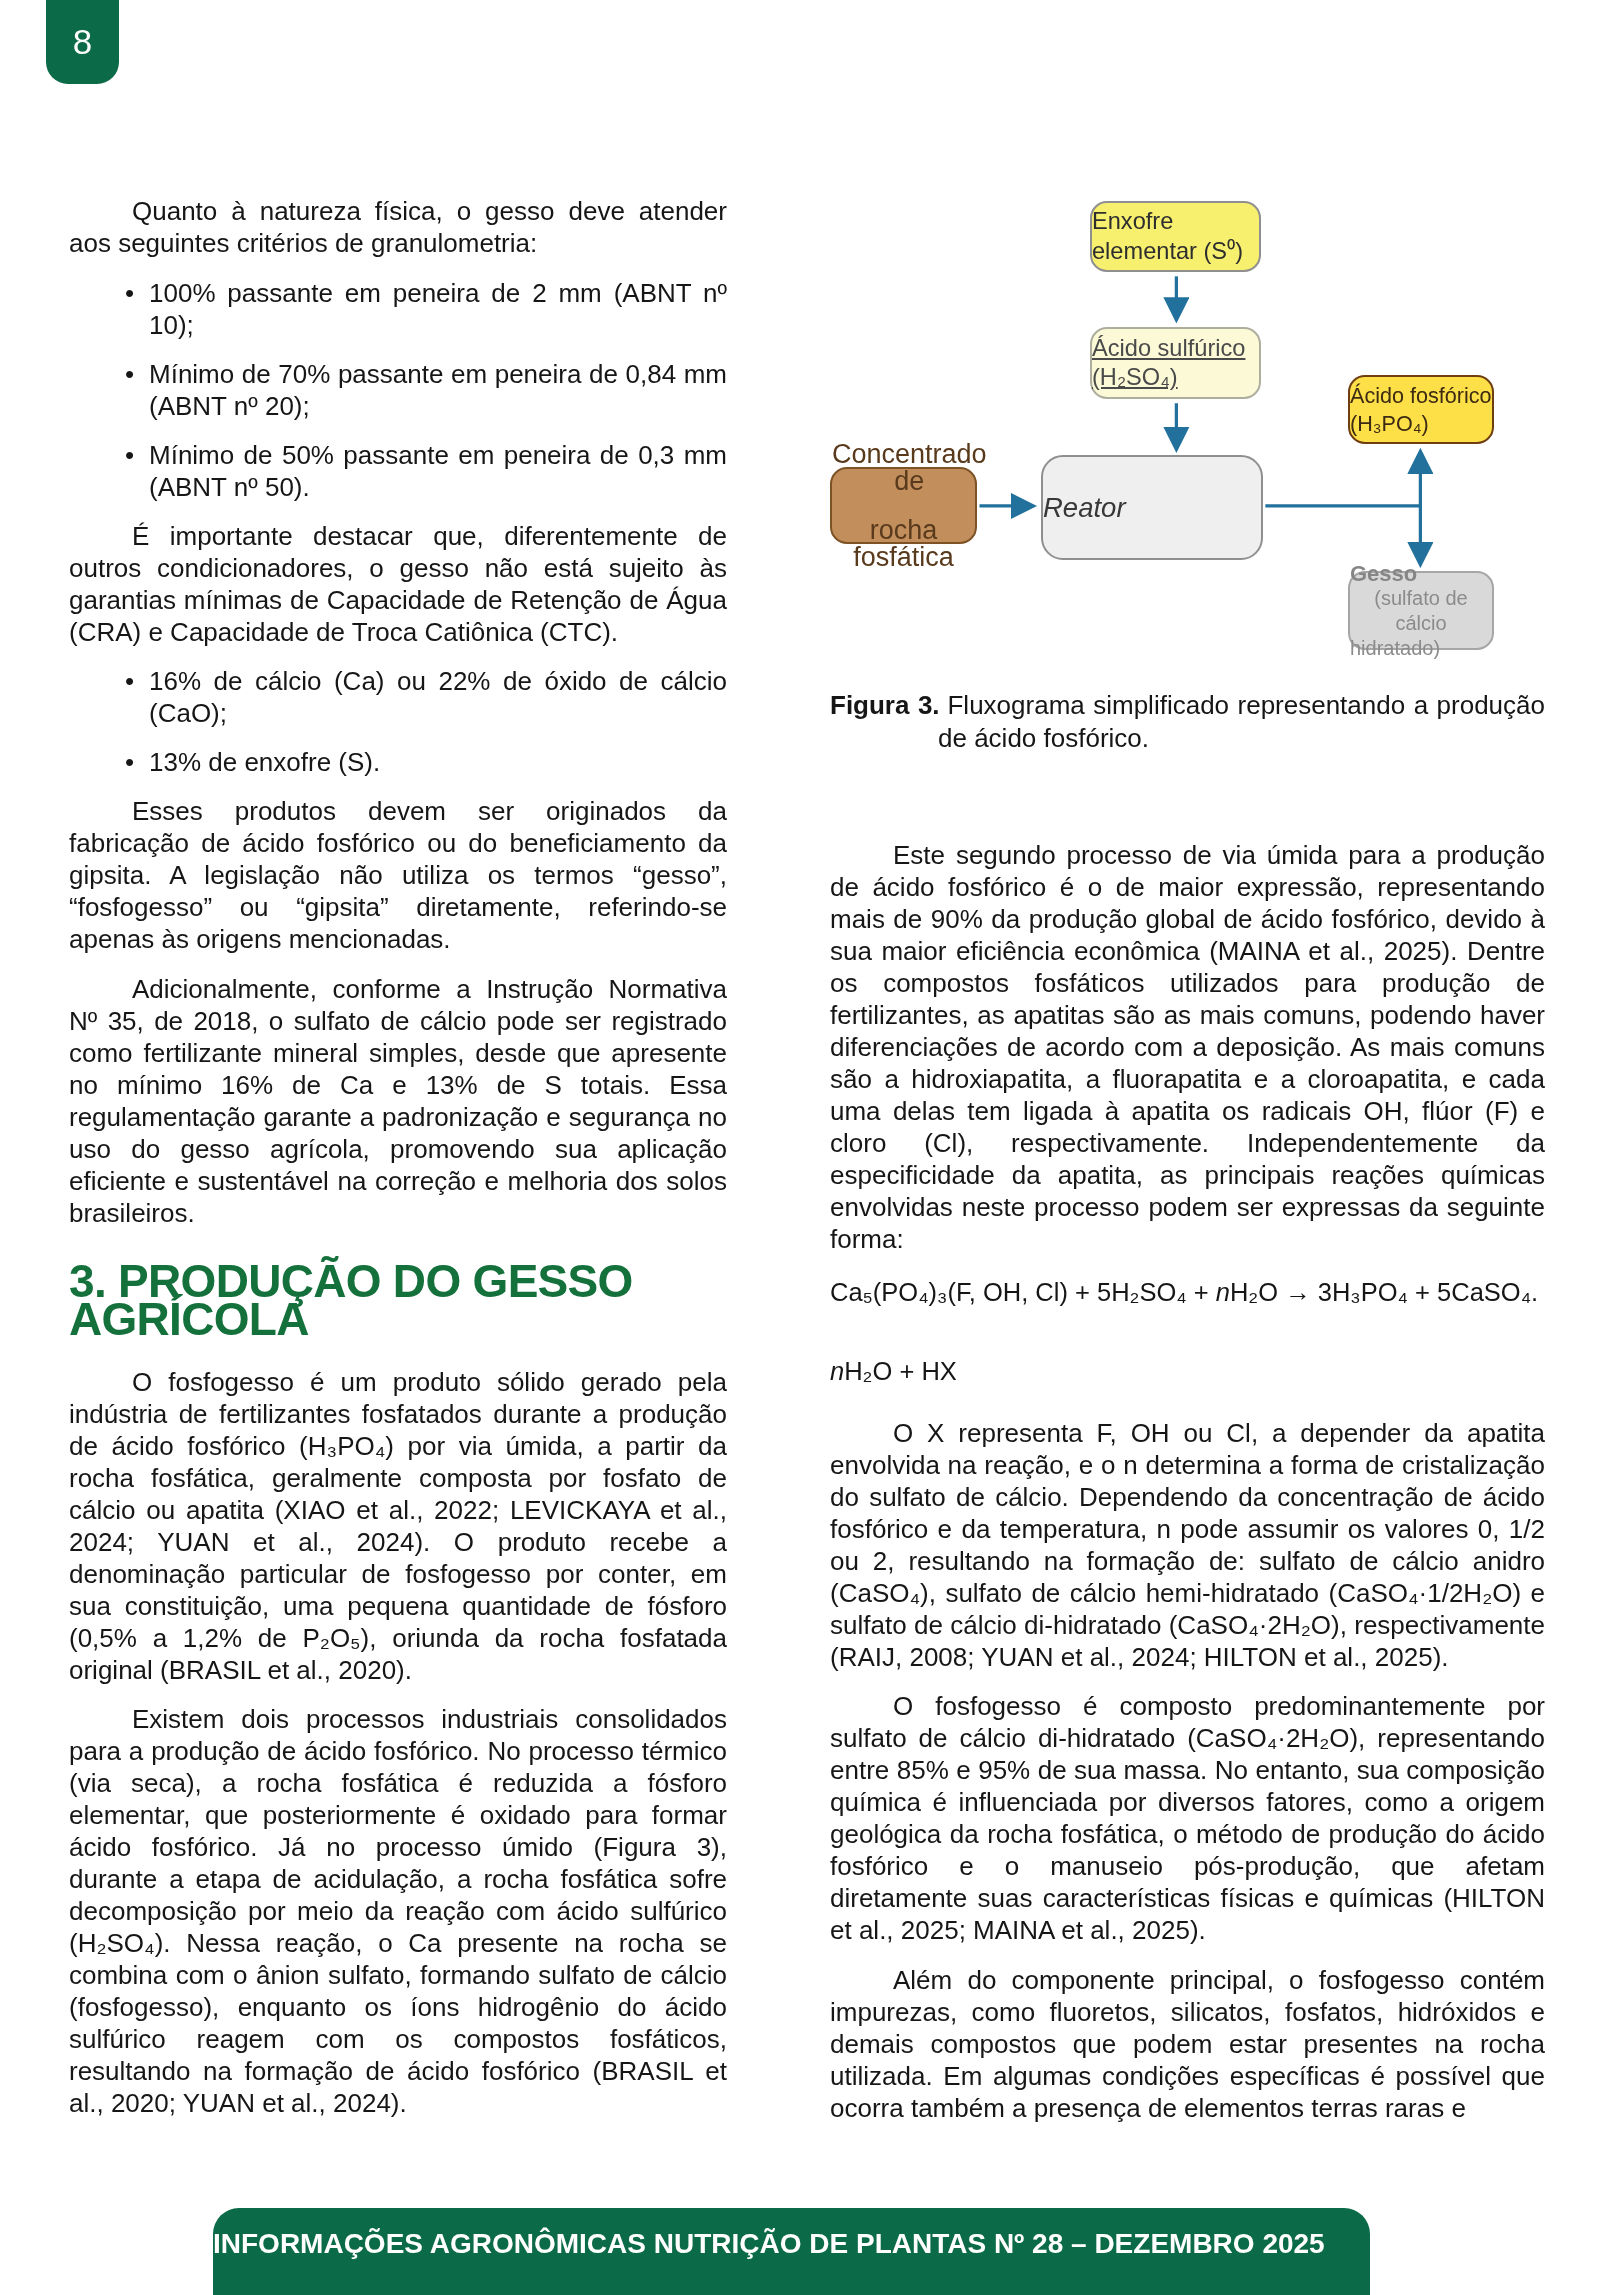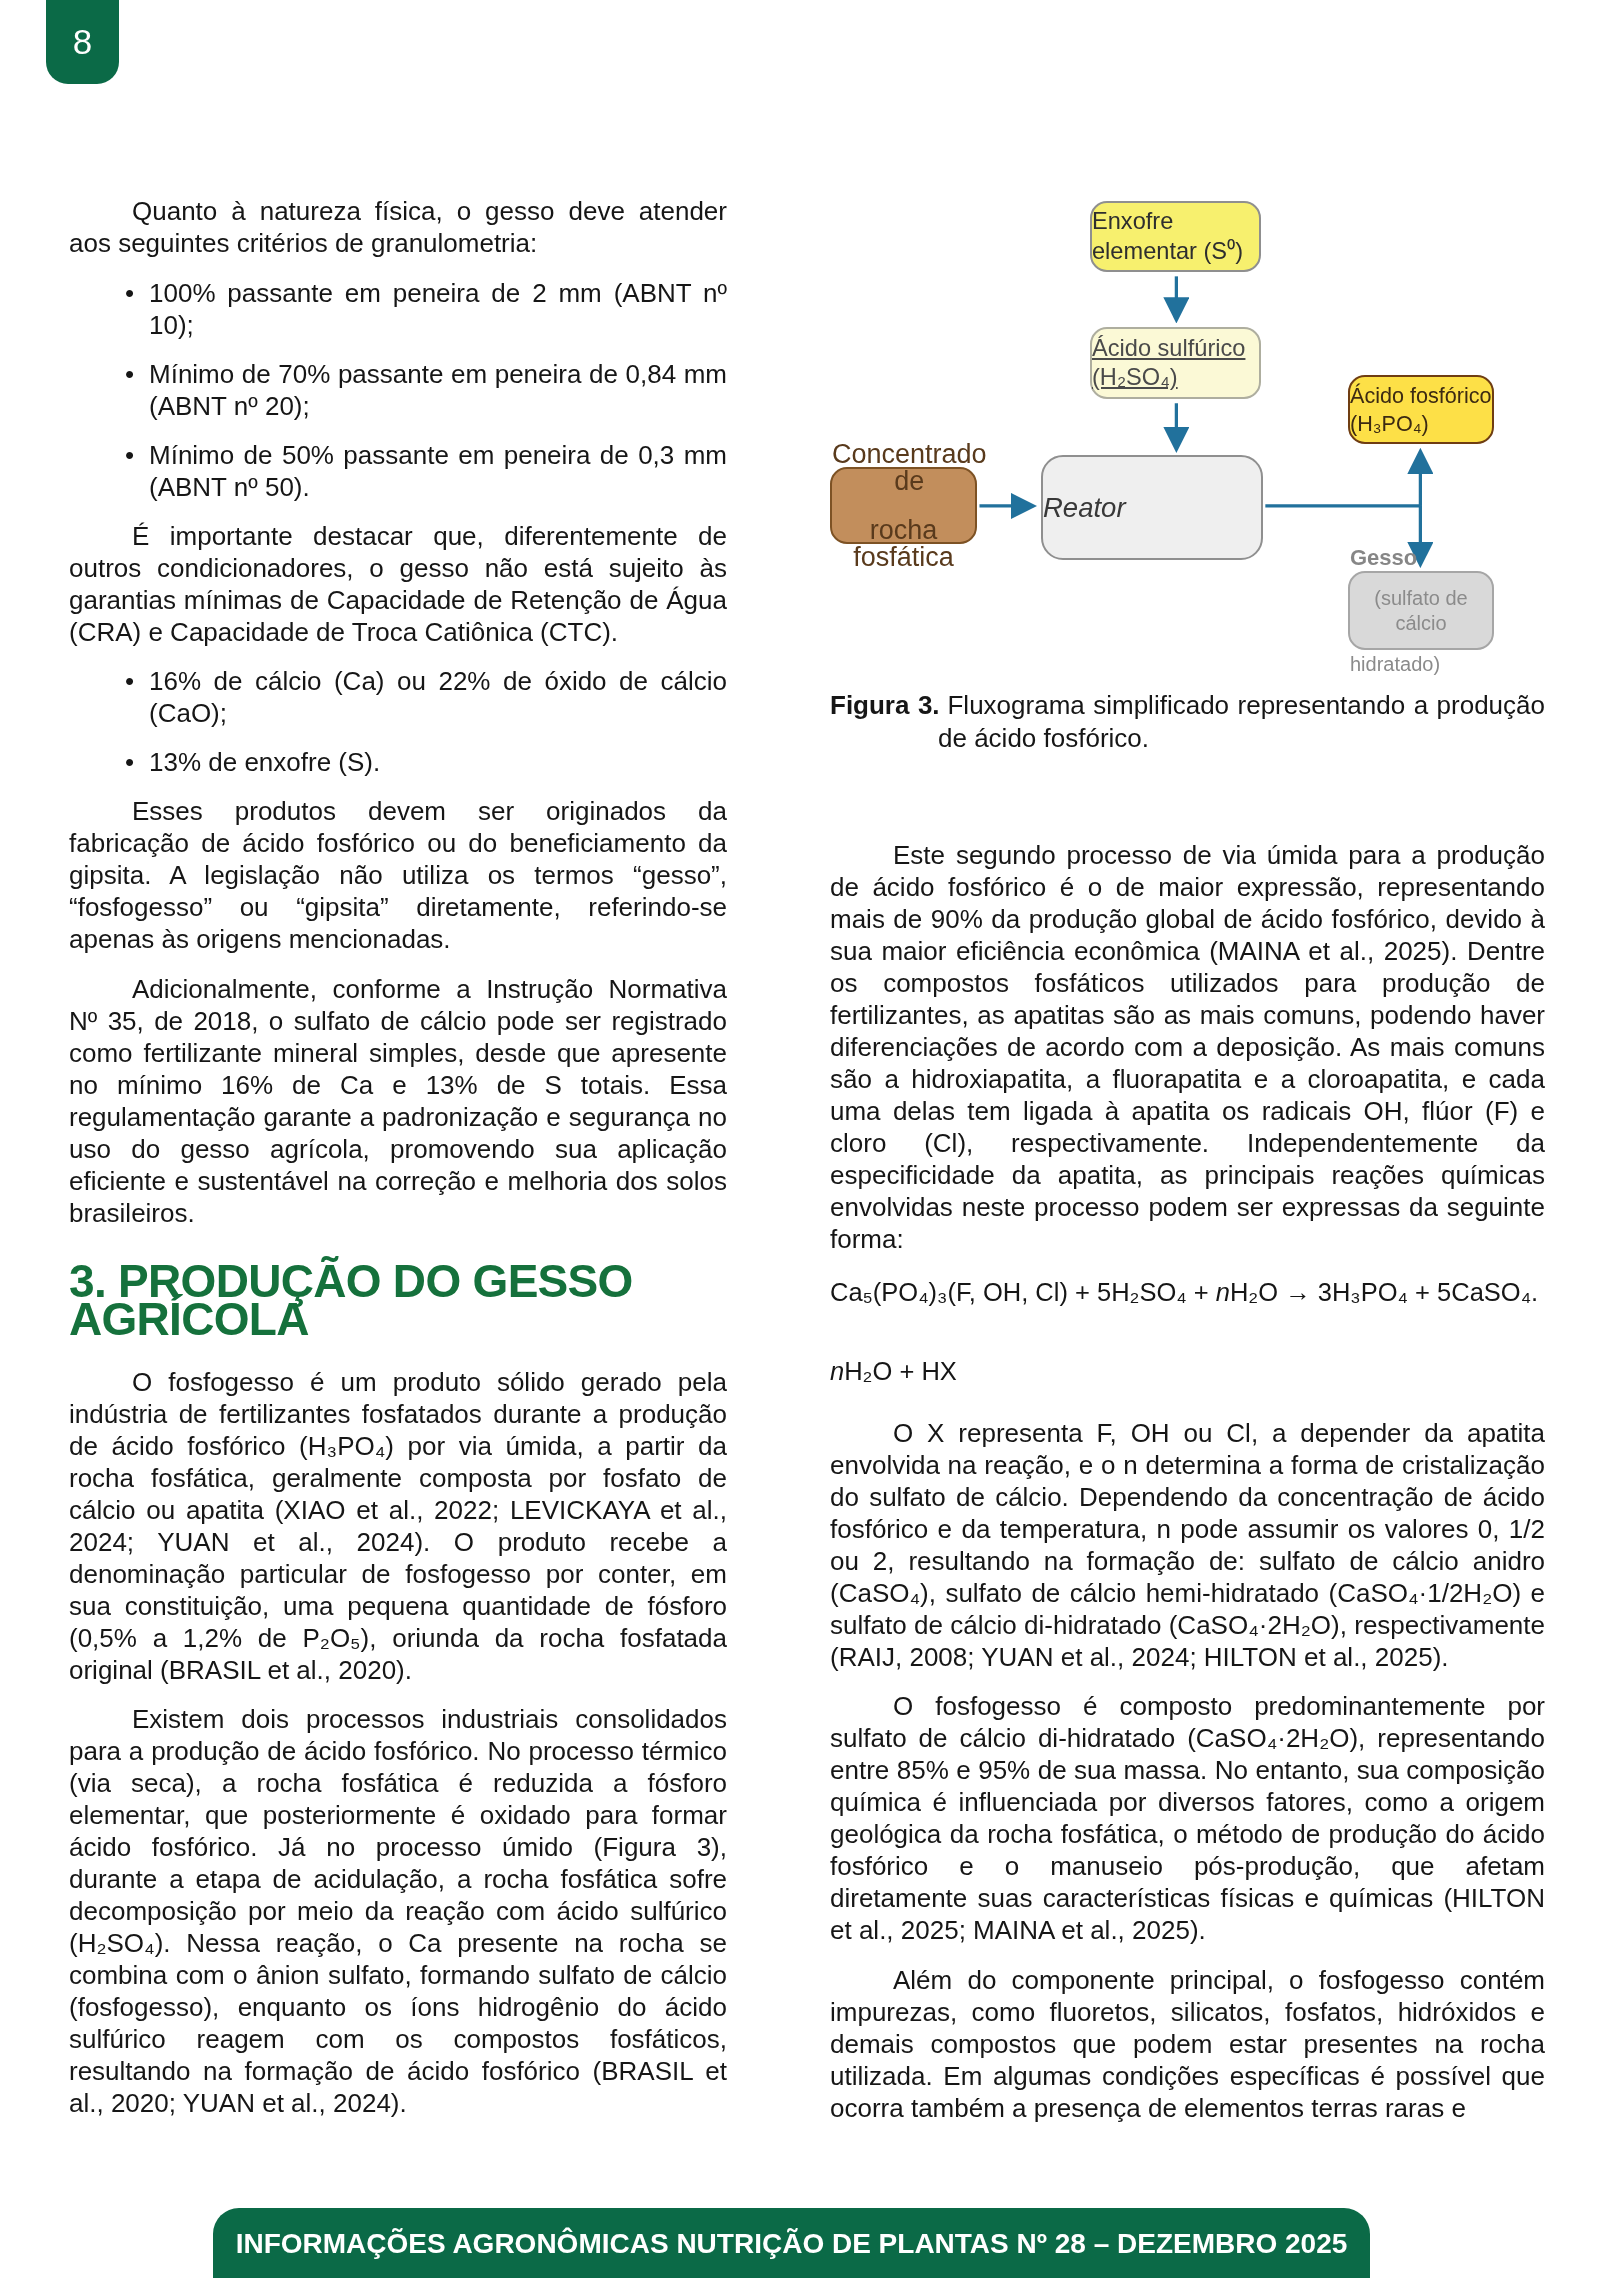--- a/index.html
+++ b/index.html
@@ -34,39 +34,39 @@
   .fbox{
     position:absolute;box-sizing:border-box;border-radius:17px;
     display:flex;flex-direction:column;align-items:flex-start;justify-content:center;
     text-align:center;font-size:23.6px;line-height:29.4px;
   }
   .fbox.enxofre{left:260px;top:11px;width:171px;height:71px;background:#f7f06e;border:2px solid #8f8f8f;color:#2e2e2e;}
   .fbox.sulfurico{left:260px;top:137px;width:171px;height:72px;background:#fbf9d6;border:2px solid #aeae9f;color:#4a4a4a;text-decoration:underline;}
   .fbox.reator{left:211px;top:265px;width:222px;height:105px;background:#efefef;border:2px solid #8f8f8f;border-radius:22px;color:#383838;font-style:italic;font-size:27.5px;}
   .fbox.concentrado{left:0;top:277px;width:147px;height:77px;background:#c28e5c;border:2.6px solid #7d5224;color:#593a1c;font-size:27px;line-height:27px;gap:22px;}
   .fbox.fosforico{left:518px;top:185px;width:146px;height:69px;background:#fde047;border:2.6px solid #6f3d12;color:#3c2a12;font-size:21.6px;line-height:27.5px;}
-  .fbox.gesso{left:518px;top:381px;width:146px;height:79px;background:#d9d9d9;border:2px solid #a6a6a6;color:#8b8b8b;font-size:20px;line-height:25px;gap:16px;}
+  .fbox.gesso{left:518px;top:381px;width:146px;height:79px;background:#d9d9d9;border:2px solid #a6a6a6;color:#8b8b8b;font-size:20px;line-height:25px;}
   .fbox.gesso .gt{font-weight:bold;font-size:22px;color:#868686;}
   
   p.caption{
     margin:27.5px 0 0 0;padding-left:108px;text-indent:-108px;
     font-size:26px;line-height:33px;text-align:justify;
   }
   .cap-label{font-weight:bold;margin-right:7.9px;}
   .first-after-caption{margin-top:84px !important;}
   
   .equation{margin:18.3px 0 26px 0;font-size:25.5px;line-height:39px;text-align:left;}
   .eq-line{white-space:nowrap;margin-bottom:40px;}
   .eq-line:last-child{margin-bottom:0;}
   .it{font-style:italic;}
   
   .footer{
-    position:absolute;left:213px;top:2208px;width:1157px;height:70px;
+    position:absolute;left:213px;top:2208px;width:1157px;height:87px;
     background:#0b6a47;border-radius:26px 26px 0 0;
-    display:flex;justify-content:center;align-items:flex-start;
+    display:flex;align-items:flex-start;
   }
   .footer span{
     margin-top:19.6px;color:#ffffff;font-weight:bold;font-size:28px;letter-spacing:0;
     white-space:nowrap;
   }
 </style>
 </head>
 <body>
 
 <div class="page">

